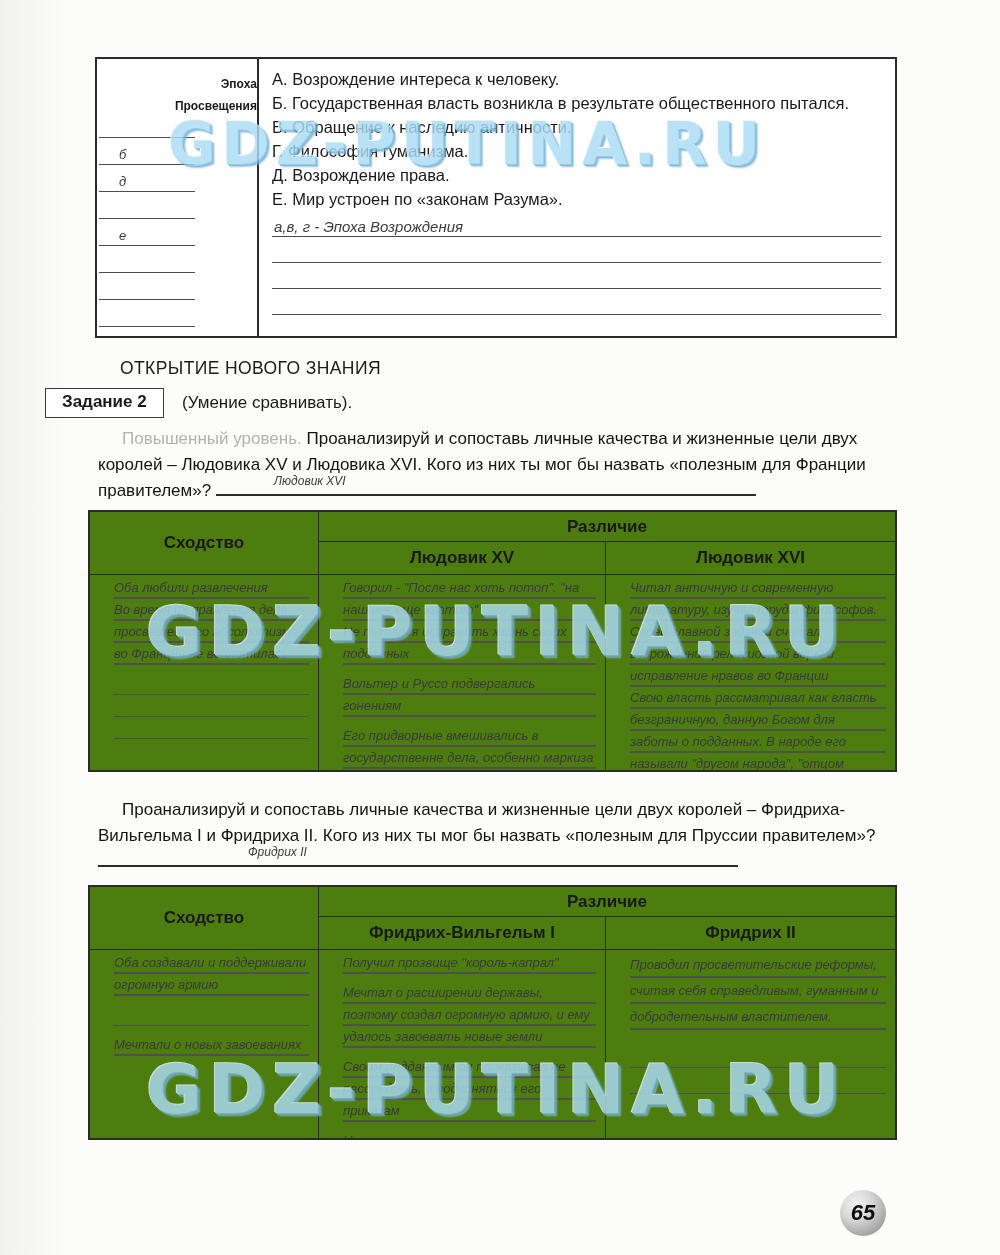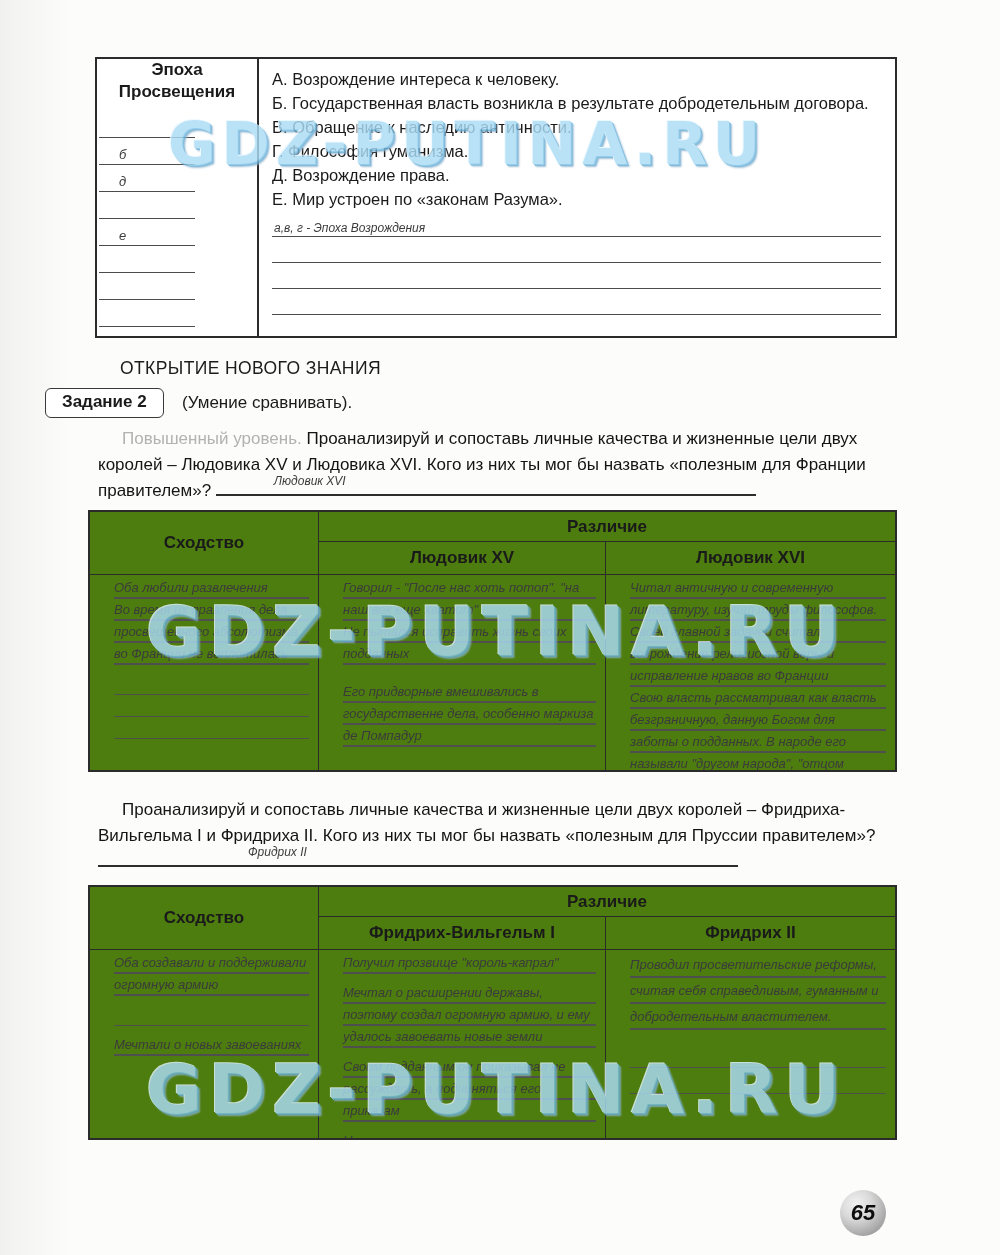--- a/index.html
+++ b/index.html
@@ -13,33 +13,33 @@
       text-shadow:-1px -1px 0 #e9f7ff,1px 1px 0 #7fc2e6,2px 2px 0 #68add4,3px 3px 2px #8fb4cf;
       opacity:.82;white-space:nowrap;z-index:6;pointer-events:none;}
   .wm1{left:168px;top:110px;font-size:58px;letter-spacing:6px;}
   .wm2{left:146px;top:592px;font-size:68px;letter-spacing:7px;}
   .wm3{left:146px;top:1050px;font-size:68px;letter-spacing:7px;}
 
   
   .topTable{position:absolute;left:95px;top:57px;width:802px;height:281px;border:2px solid #2b2b2b;
             display:flex;box-sizing:border-box;background:#fff;}
   .tt-left{width:162px;border-right:2px solid #2b2b2b;box-sizing:border-box;}
-  .tt-hdr{text-align:center;font-weight:bold;font-size:17px;line-height:22px;padding-top:0;height:53px;box-sizing:border-box;}
+  .tt-hdr{text-align:right;font-weight:bold;font-size:12px;line-height:22px;padding-top:14px;height:53px;box-sizing:border-box;}
   .lline{height:27px;position:relative;}
   .lline::after{content:"";position:absolute;left:2px;bottom:1px;width:96px;border-bottom:1.6px solid #4c4c4c;}
   .lletter{position:absolute;left:22px;bottom:4px;font-style:italic;font-size:13px;color:#3c3c3c;}
   .tt-right{flex:1;padding:8px 12px 0 13px;box-sizing:border-box;overflow:hidden;}
   .opt{font-size:16.5px;line-height:24px;white-space:nowrap;}
   .tt-ansrow{margin-top:6px;margin-right:2px;position:relative;height:19px;border-bottom:1.6px solid #4c4c4c;}
-  .tt-anstext{position:absolute;bottom:1px;left:2px;font-style:italic;font-size:12px;color:#3c3c3c;}
+  .tt-anstext{position:absolute;bottom:1px;left:2px;font-style:italic;font-size:15px;color:#3c3c3c;}
   .rline{height:26px;border-bottom:1.6px solid #4c4c4c;margin-right:2px;box-sizing:border-box;}
 
   
   .sectionHeading{position:absolute;left:120px;top:358px;font-size:17.5px;letter-spacing:.4px;color:#1c1c1c;}
-  .taskBadge{position:absolute;left:45px;top:388px;border:1.7px solid #3a3a3a;border-radius:6px;
+  .taskBadge{position:absolute;left:45px;top:388px;border:1.7px solid #3a3a3a;border-radius:0;
              padding:3px 16px 5px;font-weight:bold;font-size:17px;background:#fff;}
   .taskSkill{position:absolute;left:182px;top:393px;font-size:17px;}
 
   
   .para{position:absolute;left:98px;width:800px;font-size:17px;line-height:26px;color:#141414;}
   .para1{top:426px;}
   .para2{top:797px;}
   .lvl{color:#b2b2b2;margin-left:24px;}
   .ind{margin-left:24px;}
   .ansline{display:inline-block;height:13px;border-bottom:2px solid #2d2d2d;position:relative;vertical-align:baseline;}
@@ -99,21 +99,21 @@
       <div class="lline"></div>
       <div class="lline">
         <span class="lletter">е</span>
       </div>
       <div class="lline"></div>
       <div class="lline"></div>
       <div class="lline"></div>
     </div>
     <div class="tt-right">
       <div class="opt">А. Возрождение интереса к человеку.</div>
-      <div class="opt">Б. Государственная власть возникла в результате добродетельным договора.</div>
+      <div class="opt">Б. Государственная власть возникла в результате общественного пытался.</div>
       <div class="opt">В. Обращение к наследию античности.</div>
       <div class="opt">Г. Философия гуманизма.</div>
       <div class="opt">Д. Возрождение права.</div>
       <div class="opt">Е. Мир устроен по «законам Разума».</div>
       <div class="tt-ansrow">
         <span class="tt-anstext">а,в, г - Эпоха Возрождения</span>
       </div>
       <div class="rline"></div>
       <div class="rline"></div>
       <div class="rline"></div>
@@ -144,20 +144,21 @@
       <div class="hw">Во время их правления дела просвещенного абсолютизма во Франции не воплотилась</div>
       <div class="gap"></div>
       <div class="blank"></div>
       <div class="blank"></div>
       <div class="blank"></div>
     </div>
     <div class="bcell b-k1">
       <div class="hw">Говорил - "После нас хоть потоп". "на наш век еще хватит"</div>
       <div class="hw">Не пытался исправить жизнь своих подданных</div>
       <div class="gap"></div>
+      <div class="hw">Вольтер и Руссо подвергались гонениям</div>
       <div class="gap"></div>
       <div class="hw">Его придворные вмешивались в государственне дела, особенно маркиза де Помпадур</div>
     </div>
     <div class="bcell b-k2">
       <div class="hw">Читал античную и современную литературу, изучал труды философов. Своей главной задачей считал возрождение религиозной веры и исправление нравов во Франции</div>
       <div class="hw">Свою власть рассматривал как власть безграничную, данную Богом для заботы о подданных. В народе его называли "другом народа", "отцом подданных", "Людовиком-благодетелем"</div>
 
     </div>
   </div>
 

